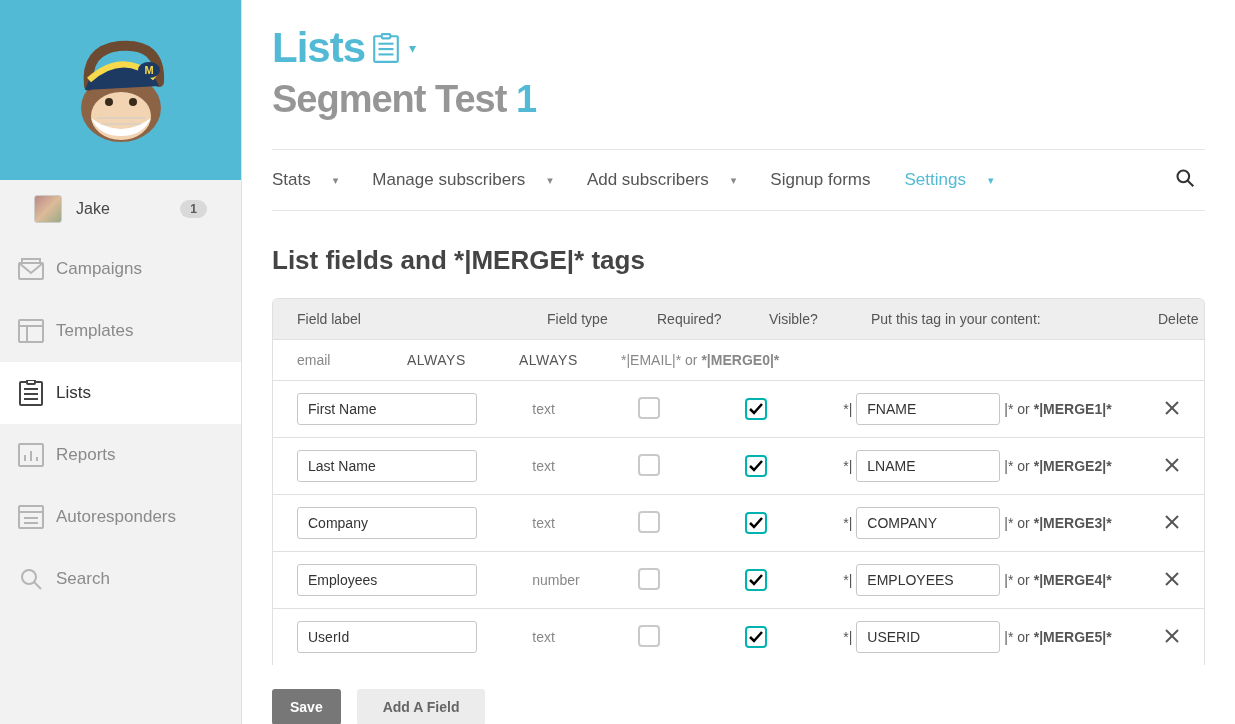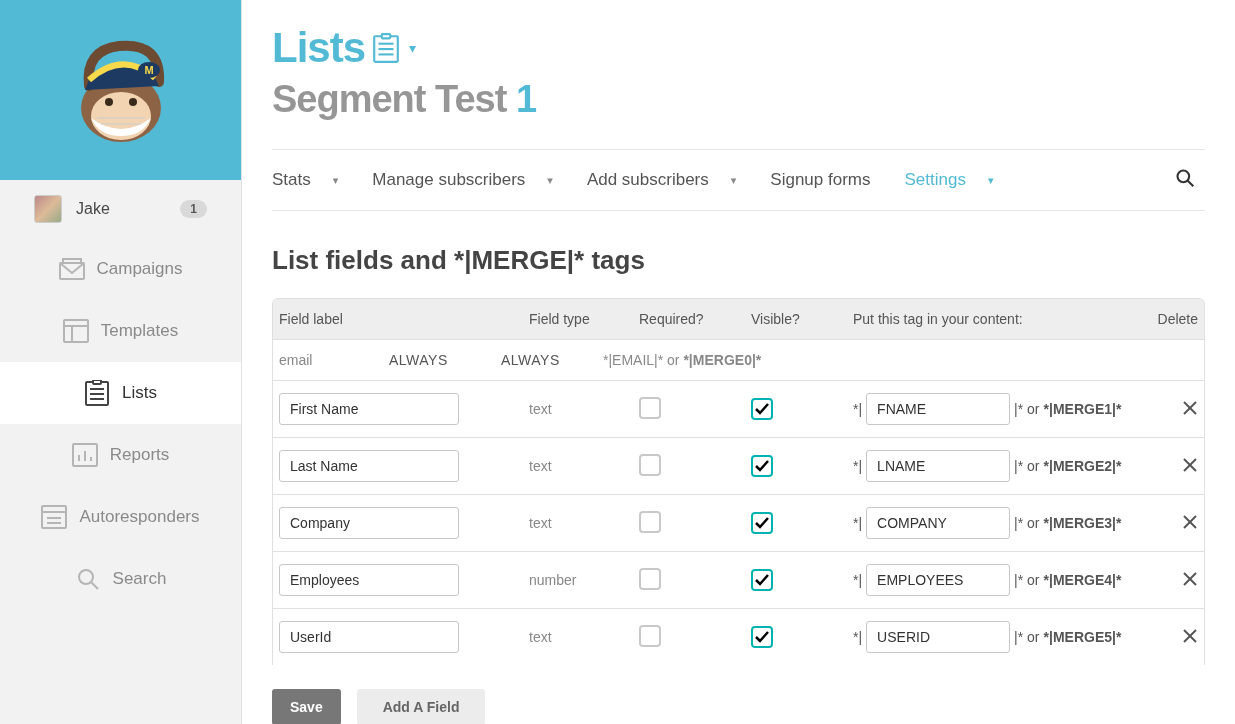--- a/index.html
+++ b/index.html
@@ -50,21 +50,20 @@
     font-size: 12px; font-weight: bold;
     padding: 2px 10px; border-radius: 10px;
   }
 
   .nav { display: flex; flex-direction: column; }
   .nav-item {
     display: flex; align-items: center; gap: 12px;
     padding: 18px 18px;
     color: #8a8a8a; font-size: 17px;
     cursor: pointer;
-    justify-content: center;
   }
   .nav-item .ico { width: 26px; height: 26px; display:flex; align-items:center; justify-content:center; }
   .nav-item.active { background: #ffffff; color: #333; }
   .nav-item.active .ico svg path,
   .nav-item.active .ico svg rect,
   .nav-item.active .ico svg line,
   .nav-item.active .ico svg polyline { stroke: #444; }
 
   
   .main { flex: 1; padding: 24px 0 0 0; overflow:auto; }
@@ -102,21 +101,21 @@
     font-size: 26px; font-weight: 700; color: #444;
     margin-bottom: 22px;
   }
 
   
   .tbl { width: 100%; border: 1px solid #e0e0e0; border-bottom:none; border-radius: 6px 6px 0 0; overflow:hidden; }
   .thead {
     display:flex; background:#eeeeee; border-bottom:1px solid #e0e0e0;
     font-size:14px; color:#555;
   }
-  .th, .td { padding: 12px 6px; }
+  .th, .td { padding: 12px 24px; }
   .c-label   { width: 250px; }
   .c-type    { width: 110px; }
   .c-req     { width: 112px; }
   .c-vis     { width: 102px; }
   .c-tag     { flex: 1; }
   .c-del     { width: 70px; text-align:right; }
 
   .trow {
     display:flex; align-items:center; border-bottom:1px solid #e0e0e0;
     font-size:14px; color:#888;

